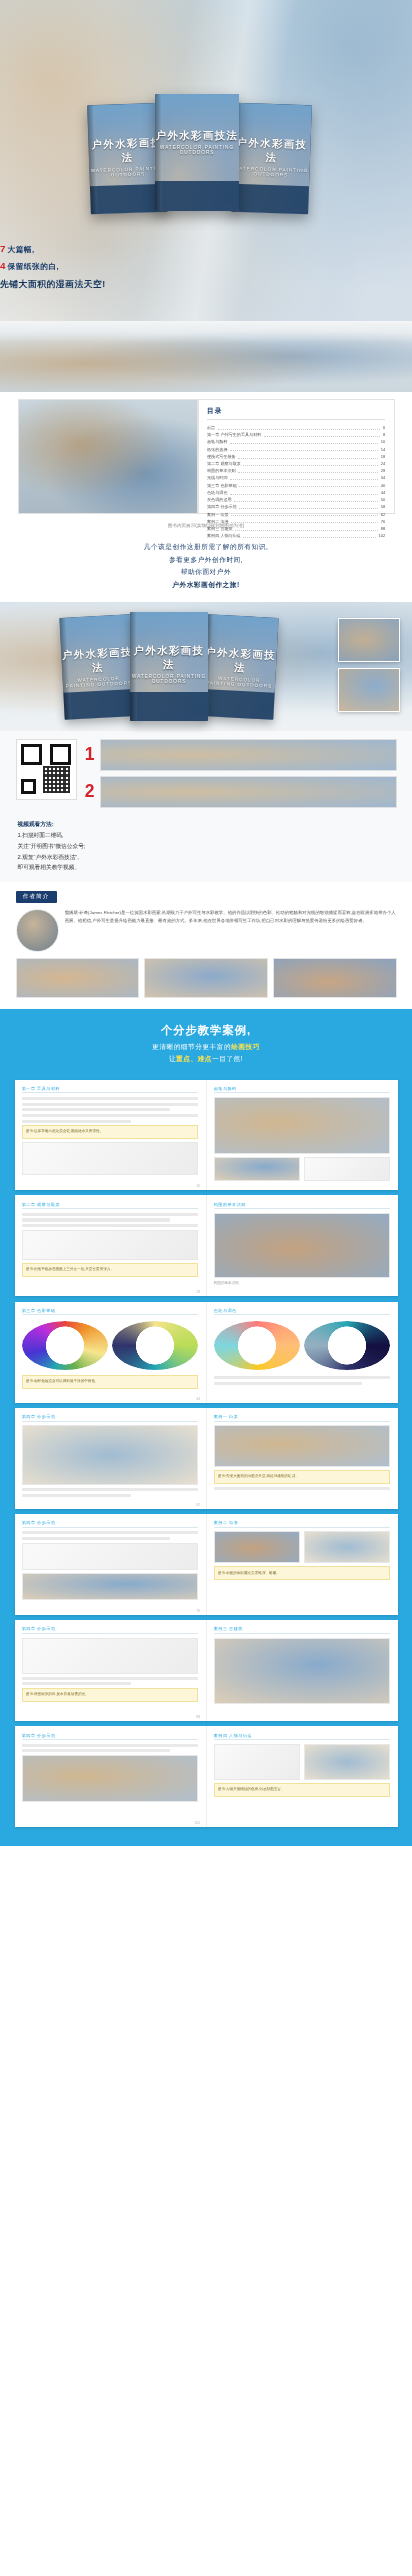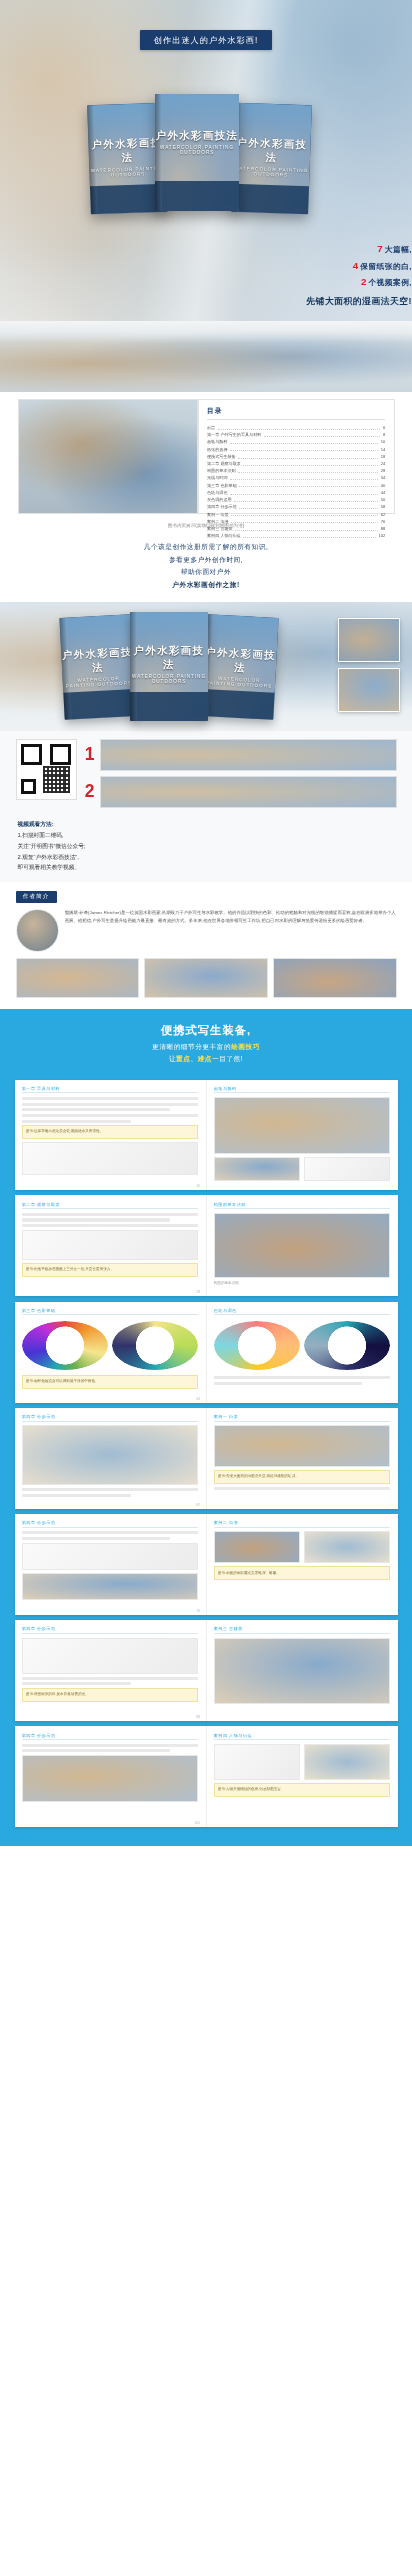--- a/index.html
+++ b/index.html
@@ -75,21 +75,21 @@
   }
   .bk-spine {
     position:absolute; left:0; top:0; bottom:0; width: 7.2px;
     background: linear-gradient(90deg, rgba(0,0,0,.35), rgba(255,255,255,.05));
   }
   .b1 { width: 77px; height: 109px; left: 89px; top: 47px; transform: rotate(-2deg); }
   .b2 { width: 84px; height: 117px; left: 155px; top: 37px; z-index: 3; }
   .b3 { width: 77px; height: 109px; left: 233px; top: 47px; transform: rotate(2deg); }
   .hero-points {
     position: absolute; left: 0; right: 0; top: 241px;
-    text-align: right; color: #1b3d6d;
+    text-align: left; color: #1b3d6d;
   }
   .hero-points .line {
     font-size: 7.7px; line-height: 15.5px; letter-spacing: 0.5px; font-weight: bold;
   }
   .hero-points .num { color: #d4232a; font-size: 9.8px; padding-right: 1.5px; }
   .hero-points .punch {
     margin-top: 5.2px; font-size: 8.8px; color: #12345c; font-weight: bold; letter-spacing: 0.5px;
   }
   .hero-bottom-img {
     position:absolute; left:0; right:0; bottom:0; height: 71px;
@@ -234,23 +234,20 @@
 </style>
 </head>
 <body>
 
 <div class="page">
 
   <section class="hero">
     <div class="hero-wash"></div>
     <div class="hero-strokes"></div>
 
-    <div class="hero-banner">
-      <div class="bar">创作出迷人的户外水彩画!</div>
-    </div>
 
     <div class="book-stage">
       <div class="bookshot b1">
         <div class="bk-cover-art"></div>
         <div class="bk-footer-band"></div>
         <div class="bk-spine"></div>
         <div class="bk-title-block">
           <div class="bk-title-main">户外水彩画技法</div>
           <div class="bk-title-sub">WATERCOLOR PAINTING OUTDOORS</div>
         </div>
@@ -274,23 +271,20 @@
         </div>
       </div>
     </div>
 
     <div class="hero-points">
       <div class="line">
         <span class="num">7</span><span>大篇幅,</span>
       </div>
       <div class="line">
         <span class="num">4</span><span>保留纸张的白,</span>
-      </div>
-      <div class="line">
-        <span class="num">2</span><span>个视频案例,</span>
       </div>
       <div class="punch">先铺大面积的湿画法天空!</div>
     </div>
 
     <div class="hero-bottom-img"></div>
   </section>
 
   <section>
     <div class="spread">
       <div class="half left-img"></div>
@@ -456,21 +450,21 @@
       <div class="author-text">詹姆斯·菲奇(James Fletcher)是一位英国水彩画家,长期致力于户外写生与水彩教学。他的作品以明快的色彩、松动的笔触和对光线的敏锐捕捉而著称,曾在欧洲多地举办个人画展。他相信,户外写生是提升绘画能力最直接、最有效的方式。多年来,他在世界各地带领写生工作坊,把自己对水彩的理解与热爱传递给更多的绘画爱好者。</div>
     </div>
     <div class="author-thumbs">
       <div class="at1"></div>
       <div class="at2"></div>
       <div class="at3"></div>
     </div>
   </section>
 
   <section class="band">
-    <div class="b1t">便携式写生装备,</div>
+    <div class="b1t">个分步教学案例,</div>
     <div class="b2t">
       <span>更清晰的细节分</span><span>更丰富的</span><span class="yellow">绘画技巧</span>
     </div>
     <div class="b3t">
       <span>让</span><span class="yellow">重点、难点</span><span>一目了然!</span>
     </div>
   </section>
 
   <section class="pages">
 

